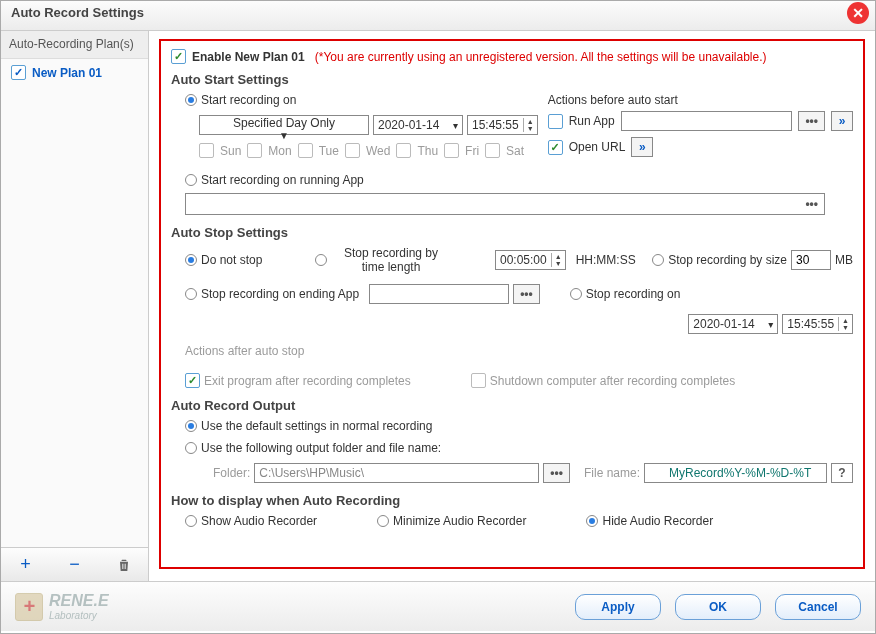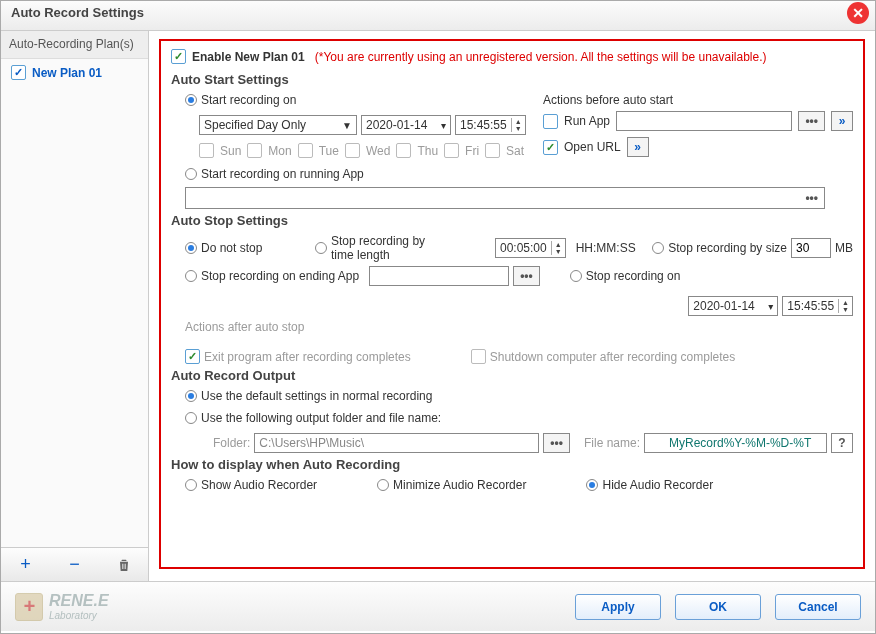--- a/index.html
+++ b/index.html
@@ -42,28 +42,28 @@
   .act-row { display: flex; align-items: center; gap: 6px; margin-bottom: 6px; }
   .dots-box { border: 1px solid #888; height: 20px; display: flex; align-items: center; justify-content: center; cursor: pointer; padding: 0 6px; font-weight: 700; color: #555; background: #f4f4f4; }
   .arrow-box { border: 1px solid #888; height: 20px; width: 22px; display: flex; align-items: center; justify-content: center; cursor: pointer; color: #0a5cc4; font-weight: 700; background: #f4f4f4; font-size: 12px; }
   .url-input { border: 1px solid #888; height: 20px; padding: 0 4px; background: #fff; font-size: 12px; overflow: hidden; white-space: nowrap; }
   .long-input { width: 640px; border: 1px solid #888; height: 22px; display: flex; align-items: center; justify-content: flex-end; padding: 0 6px; margin-top: 6px; margin-left: 14px; }
   .mut { color: #9b9b9b; }
   .footer { display: flex; align-items: center; justify-content: space-between; height: 50px; padding: 0 14px; border-top: 1px solid #ccc; background: linear-gradient(#fdfdfd,#ececec); }
   .logo { display: flex; align-items: center; gap: 6px; color: #9aa; font-style: italic; font-weight: 700; font-size: 16px; opacity: .7; }
   .logo .plus { width: 28px; height: 28px; background: #d9cba7; border: 1px solid #c7b98f; display: flex; align-items: center; justify-content: center; color: #c44; font-size: 20px; font-weight: 900; border-radius: 3px; }
   .btns { display: flex; gap: 14px; }
-  .dlg-btn { width: 86px; height: 26px; border: 1px solid #6aa0d8; border-radius: 3px; background: linear-gradient(#fff,#e3eefb); color: #0a5cc4; font-weight: 700; cursor: pointer; display: flex; align-items: center; justify-content: center; }
+  .dlg-btn { width: 86px; height: 26px; border: 1px solid #6aa0d8; border-radius: 10px; background: linear-gradient(#fff,#e3eefb); color: #0a5cc4; font-weight: 700; cursor: pointer; display: flex; align-items: center; justify-content: center; }
   .grid2 { display: flex; align-items: flex-start; gap: 10px; }
   .left-col { flex: 1; }
   .stop-grid { display: flex; align-items: center; gap: 10px; flex-wrap: wrap; }
   .gap4 { gap: 4px; }
   .mt4 { margin-top: 15px; }
   .mt8 { margin-top: 8px; }
-  .mt10 { margin-top: 4px; }
+  .mt10 { margin-top: 10px; }
   .help-box { border: 1px solid #888; height: 20px; width: 22px; display: flex; align-items: center; justify-content: center; font-weight: 700; color: #555; cursor: pointer; background: #fff; }
   .fit { flex: 1; }
 </style>
 </head>
 <body>
 
 <div class="titlebar">
   <span class="title">Auto Record Settings</span>
   <div class="close-btn">
     <span>✕</span>
@@ -105,21 +105,21 @@
       </div>
 
       <div class="section-title">Auto Start Settings</div>
       <div class="grid2 indent">
         <div class="left-col">
           <div class="row gap4">
             <span class="radio selected"></span>
             <span>Start recording on</span>
           </div>
           <div class="row mt8" style="margin-left:14px; gap:4px;">
-            <div class="combo" style="width:158px;">
+            <div class="combo" style="width:170px;flex-direction:column;">
               <span>Specified Day Only</span>
               <span class="caret">▼</span>
             </div>
             <div class="combo" style="width:90px;">
               <span>2020-01-14</span>
               <span class="caret">▾</span>
             </div>
             <div class="spin">
               <span class="val">15:45:55</span>
               <span class="arrows">
@@ -175,21 +175,21 @@
       <div class="long-input">
         <span style="font-weight:700;color:#555;">•••</span>
       </div>
 
       <div class="section-title mt10">Auto Stop Settings</div>
       <div class="indent stop-grid">
         <div class="row gap4" style="width:120px;">
           <span class="radio selected"></span>
           <span>Do not stop</span>
         </div>
-        <div class="row gap4" style="width:170px;">
+        <div class="row gap4" style="width:170px;text-align:center;">
           <span class="radio"></span>
           <span style="width:120px;">Stop recording by time length</span>
         </div>
         <div class="spin">
           <span class="val">00:05:00</span>
           <span class="arrows">
               <span class="ar">▲</span>
               <span class="ar">▼</span>
             </span>
         </div>

